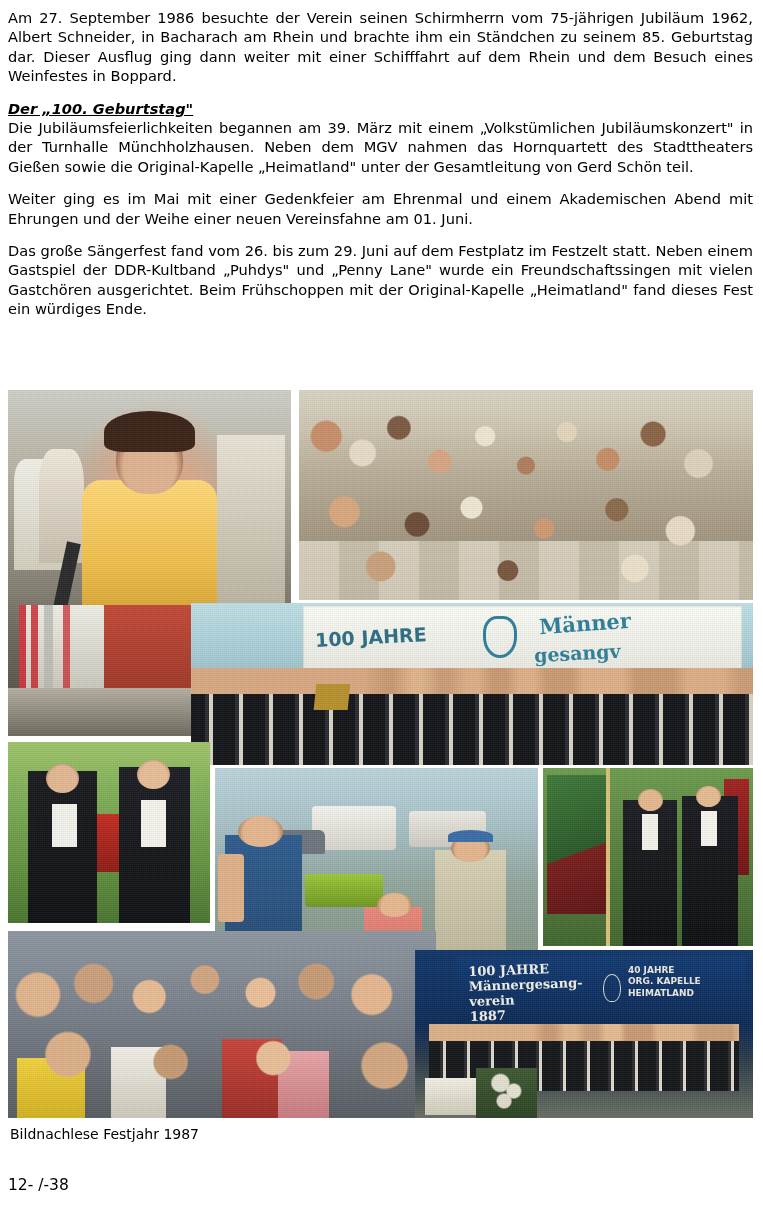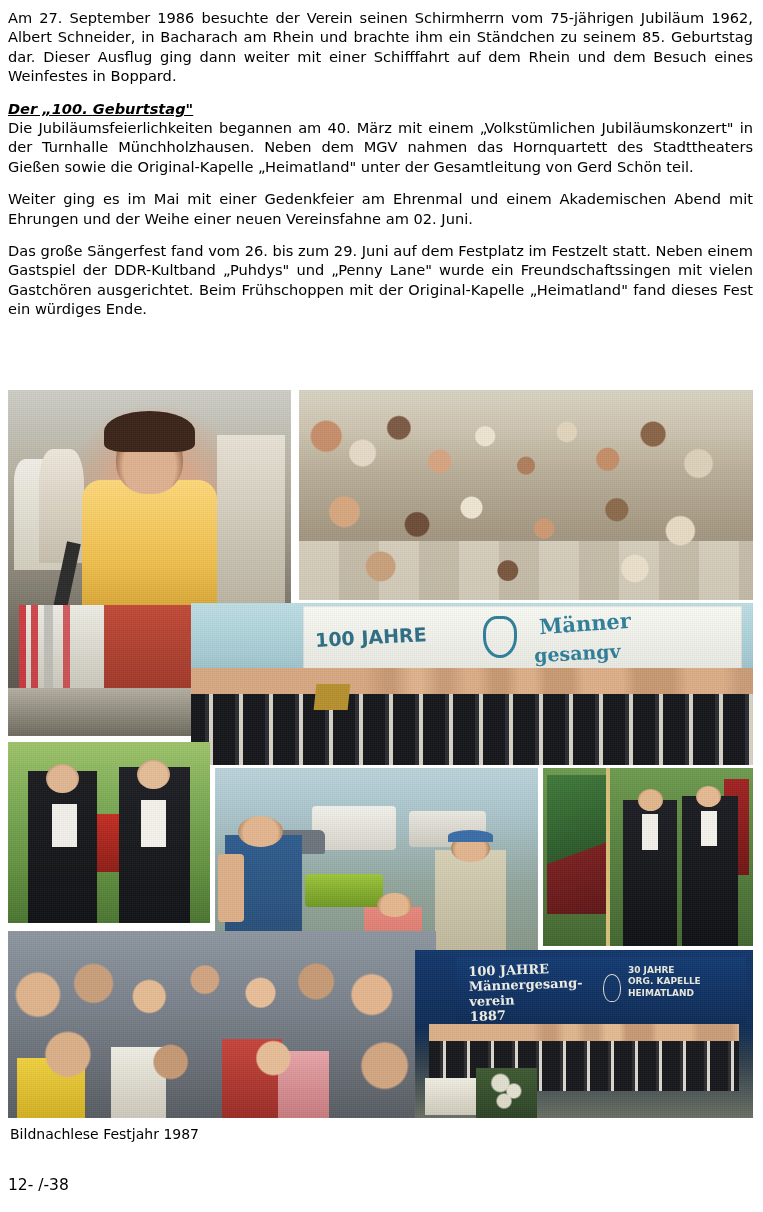--- a/index.html
+++ b/index.html
@@ -472,22 +472,22 @@
 </head>
 <body>
 
 <div class="page">
 
   <div class="text-block">
     <p class="para">Am 27. September 1986 besuchte der Verein seinen Schirmherrn vom 75-jährigen Jubiläum 1962, Albert Schneider, in Bacharach am Rhein und brachte ihm ein Ständchen zu seinem 85. Geburtstag dar. Dieser Ausflug ging dann weiter mit einer Schifffahrt auf dem Rhein und dem Besuch eines Weinfestes in Boppard.</p>
 
     <p class="heading">Der „100. Geburtstag"</p>
 
-    <p class="para">Die Jubiläumsfeierlichkeiten begannen am 40. März mit einem „Volkstümlichen Jubiläumskonzert" in der Turnhalle Münchholzhausen. Neben dem MGV nahmen das Hornquartett des Stadttheaters Gießen sowie die Original-Kapelle „Heimatland" unter der Gesamtleitung von Gerd Schön teil.</p>
-    <p class="para spaced">Weiter ging es im Mai mit einer Gedenkfeier am Ehrenmal und einem Akademischen Abend mit Ehrungen und der Weihe einer neuen Vereinsfahne am 02. Juni.</p>
+    <p class="para">Die Jubiläumsfeierlichkeiten begannen am 39. März mit einem „Volkstümlichen Jubiläumskonzert" in der Turnhalle Münchholzhausen. Neben dem MGV nahmen das Hornquartett des Stadttheaters Gießen sowie die Original-Kapelle „Heimatland" unter der Gesamtleitung von Gerd Schön teil.</p>
+    <p class="para spaced">Weiter ging es im Mai mit einer Gedenkfeier am Ehrenmal und einem Akademischen Abend mit Ehrungen und der Weihe einer neuen Vereinsfahne am 01. Juni.</p>
     <p class="para spaced">Das große Sängerfest fand vom 26. bis zum 29. Juni auf dem Festplatz im Festzelt statt. Neben einem Gastspiel der DDR-Kultband „Puhdys" und „Penny Lane" wurde ein Freundschaftssingen mit vielen Gastchören ausgerichtet. Beim Frühschoppen mit der Original-Kapelle „Heimatland" fand dieses Fest ein würdiges Ende.</p>
   </div>
 
   <div class="collage">
 
     <div class="photo" id="p1">
       <div class="leftman"></div>
       <div class="leftman2"></div>
       <div class="rightman"></div>
       <div class="shirt"></div>
@@ -560,21 +560,21 @@
       <div class="people"></div>
     </div>
 
     <div class="photo" id="p8">
       <div class="sign"></div>
       <div class="sign-left" style="white-space:pre-line">100 JAHRE
 Männergesang-
 verein
 1887</div>
       <div class="crest"></div>
-      <div class="sign-right" style="white-space:pre-line">30 JAHRE
+      <div class="sign-right" style="white-space:pre-line">40 JAHRE
 ORG. KAPELLE
 HEIMATLAND</div>
       <div class="choir"></div>
       <div class="choir-faces"></div>
       <div class="table-white"></div>
       <div class="flowers"></div>
     </div>
 
   </div>
 

